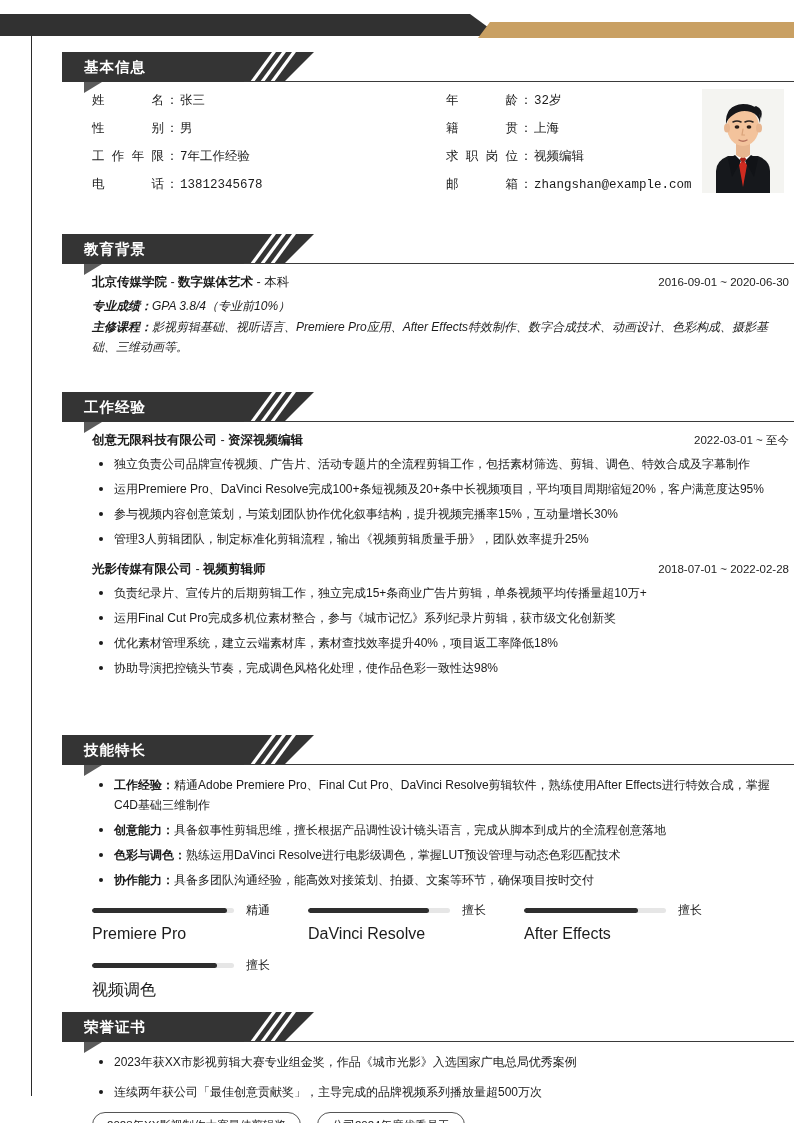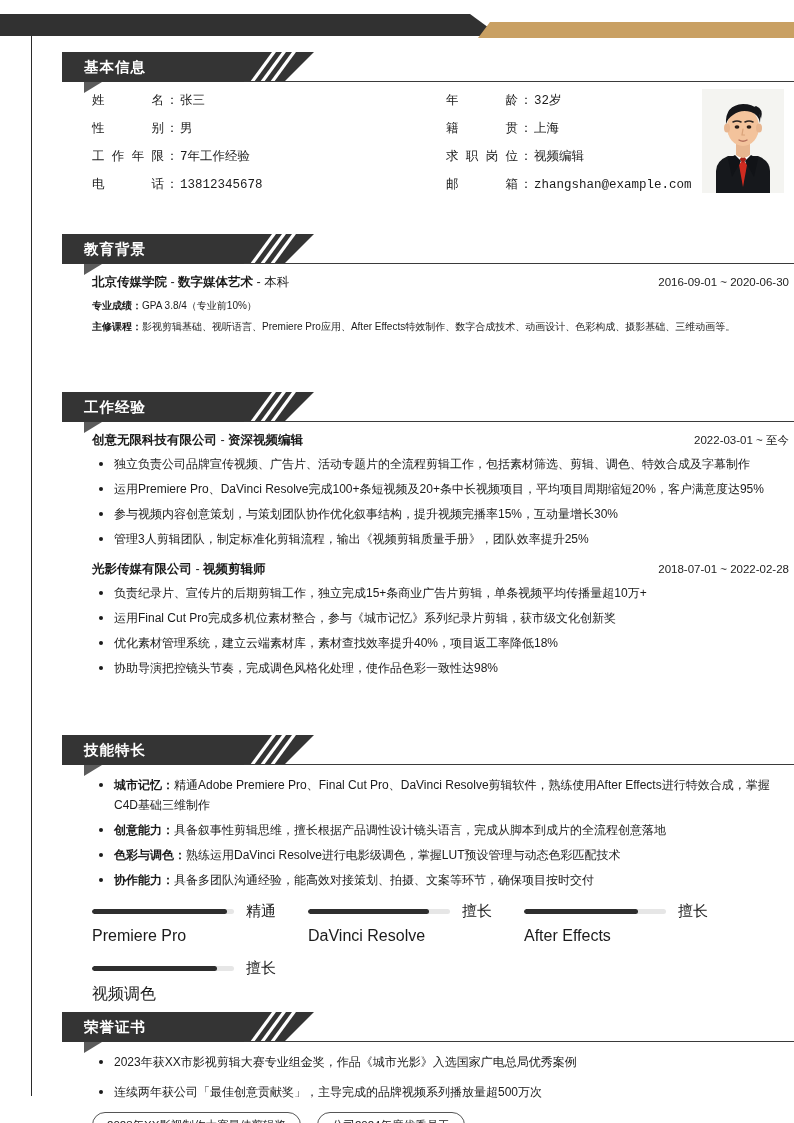--- a/index.html
+++ b/index.html
@@ -162,23 +162,24 @@
   .entry-title {
     font-weight: bold;
   }
   .entry-title .sep { font-weight: normal; }
   .entry-date {
     font-size: 11.5px;
     color: #222;
     white-space: nowrap;
   }
   .detail-line {
-    font-size: 10px;
+    font-size: 12px;
     line-height: 20px;
     margin-bottom: 1px;
+    font-style: italic;
   }
   .detail-line b { font-weight: bold; }
 
   ul.bullets {
     list-style: none;
     margin: 0;
     padding: 0;
   }
   ul.bullets > li {
     position: relative;
@@ -220,21 +221,21 @@
     background: #e6e6e6;
     overflow: hidden;
   }
   .skill-fill {
     height: 5px;
     border-radius: 3px;
     background: #2e2e2e;
   }
   .skill-level {
     margin-left: 12px;
-    font-size: 15px;
+    font-size: 12px;
     white-space: nowrap;
   }
   .skill-name {
     margin-top: 6px;
     font-size: 16px;
   }
 
   
   .tags {
     display: flex;
@@ -415,21 +416,21 @@
     <div class="sec-head-bar"></div>
     <div class="sec-head-stripe stripe-a"></div>
     <div class="sec-head-stripe stripe-b"></div>
     <div class="sec-head-stripe stripe-c"></div>
     <div class="sec-head-title">技能特长</div>
     <div class="sec-head-tab"></div>
   </div>
   <div class="sec-rule"></div>
   <div class="sec-body">
     <ul class="bullets" id="skill-bullets">
-        <li><b>城市记忆：</b><span>精通Adobe Premiere Pro、Final Cut Pro、DaVinci Resolve剪辑软件，熟练使用After Effects进行特效合成，掌握C4D基础三维制作</span></li>
+        <li><b>工作经验：</b><span>精通Adobe Premiere Pro、Final Cut Pro、DaVinci Resolve剪辑软件，熟练使用After Effects进行特效合成，掌握C4D基础三维制作</span></li>
         <li><b>创意能力：</b><span>具备叙事性剪辑思维，擅长根据产品调性设计镜头语言，完成从脚本到成片的全流程创意落地</span></li>
         <li><b>色彩与调色：</b><span>熟练运用DaVinci Resolve进行电影级调色，掌握LUT预设管理与动态色彩匹配技术</span></li>
         <li><b>协作能力：</b><span>具备多团队沟通经验，能高效对接策划、拍摄、文案等环节，确保项目按时交付</span></li>
       </ul>
     <div class="skill-bars" id="skill-bars">
         <div class="skill-item">
           <div class="skill-top">
             <div class="skill-track" style="background: rgb(230, 230, 230);">
               <div class="skill-fill" style="width: 95%; background: rgb(46, 46, 46);"></div>
             </div>

